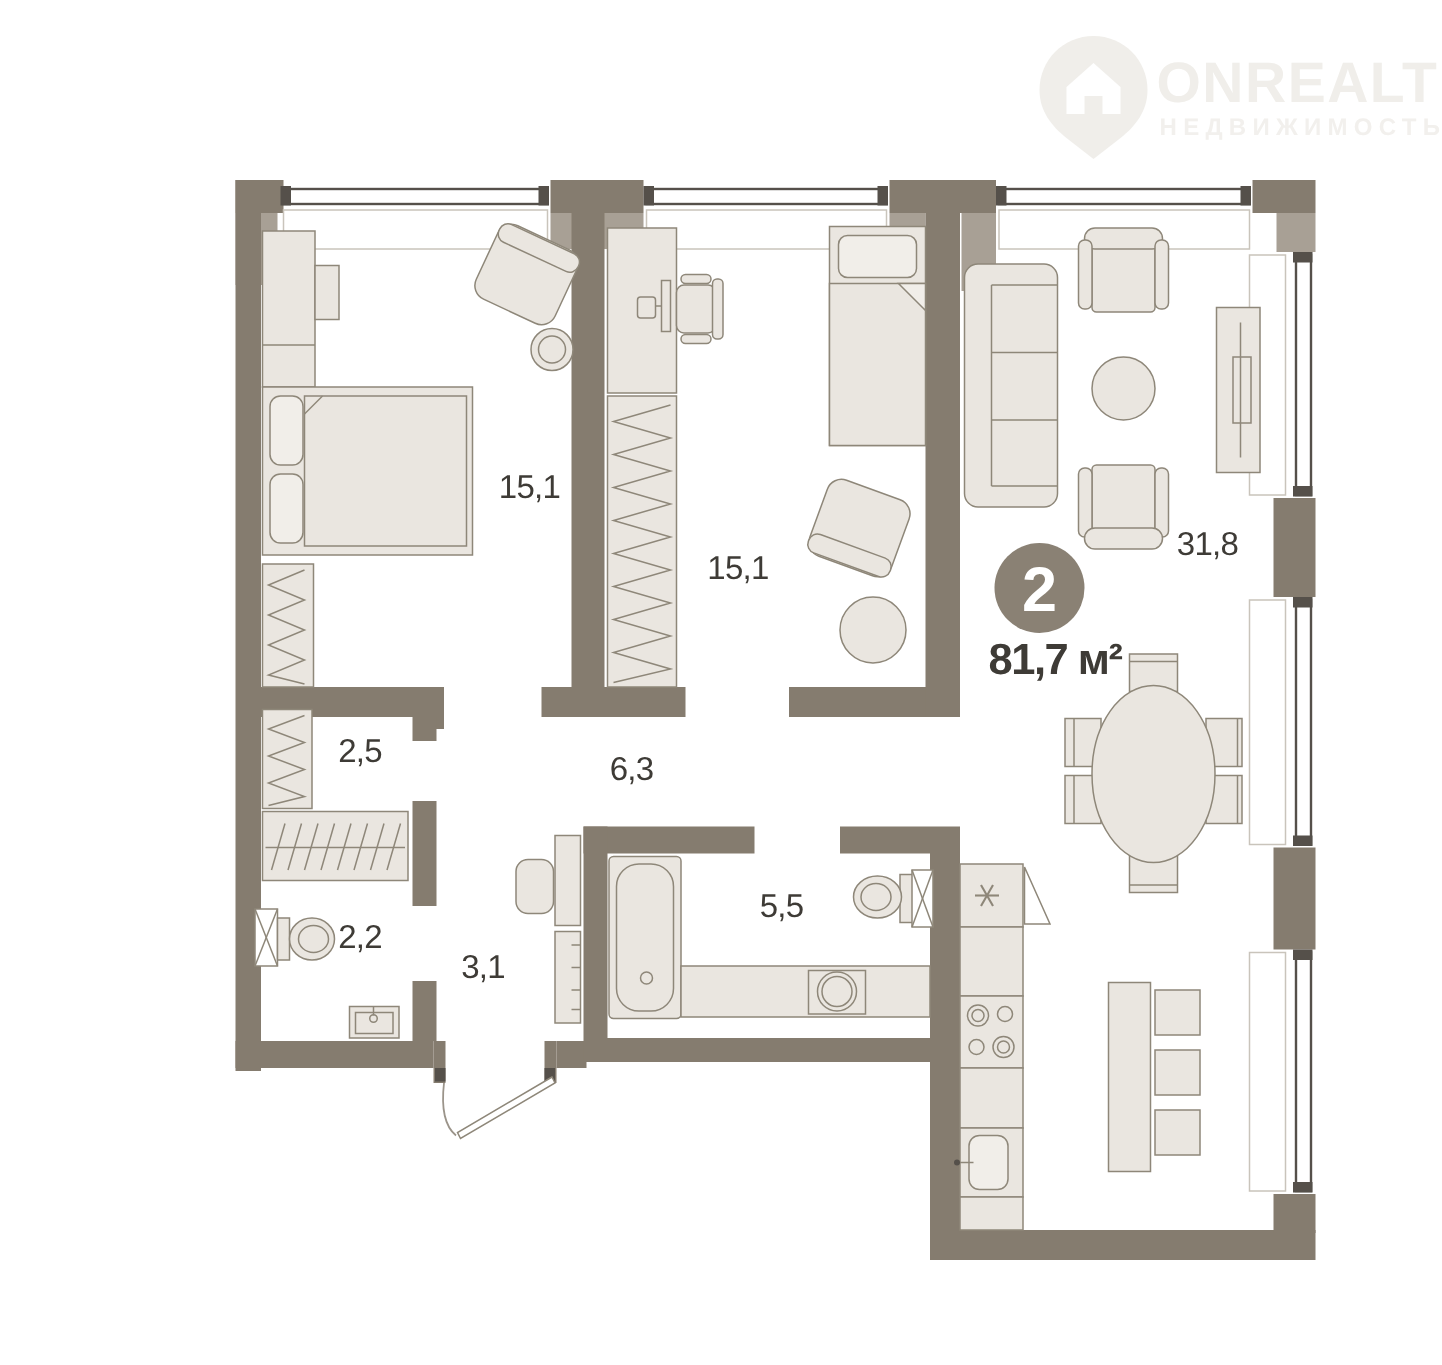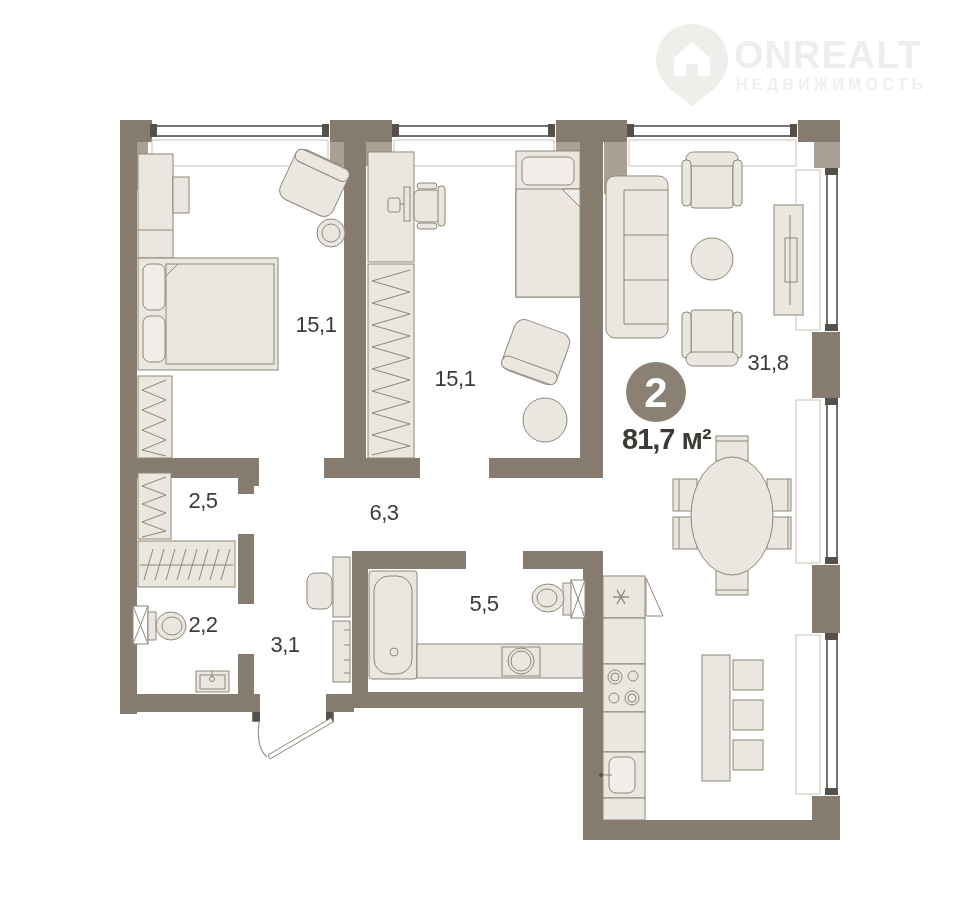--- a/index.html
+++ b/index.html
@@ -1,16 +1,16 @@
 <!DOCTYPE html>
 <html style="--bg: #ffffff; --wall: #857c6f; --wall-light: #a8a095; --furn: #eae6e0; --furn2: #f1eee9; --furn-stroke: #8e8779; --glass: #55504a; --niche: #c9c4bb; --text: #3e3b36; --badge-bg: #8a8174; --logo: #f0eeea; --logo2: #f2f0ed;"><head>
 <meta charset="utf-8">
 <style>
   html,body{margin:0;padding:0;background:#fff;}
-  .page{width:794px;height:910px;background:var(--bg,#fff);position:relative;font-family:"Liberation Sans",sans-serif;}
+  .page{width:794px;height:910px;background:var(--bg,#fff);position:relative;font-family:"Liberation Sans",sans-serif;margin-left:37px;}
   svg{display:block;}
   .wall{fill:var(--wall);}
   .wlight{fill:var(--wall-light);}
   .furn{fill:var(--furn);stroke:var(--furn-stroke);stroke-width:1;}
   .furn2{fill:var(--furn2);stroke:var(--furn-stroke);stroke-width:1;}
   .fline{fill:none;stroke:var(--furn-stroke);stroke-width:1;}
   .white{fill:#fff;stroke:var(--furn-stroke);stroke-width:1;}
   .niche{fill:#fff;stroke:var(--niche);stroke-width:1;}
   .glass{fill:#fff;stroke:var(--glass);stroke-width:1.6;}
   .cap{fill:var(--glass);}

